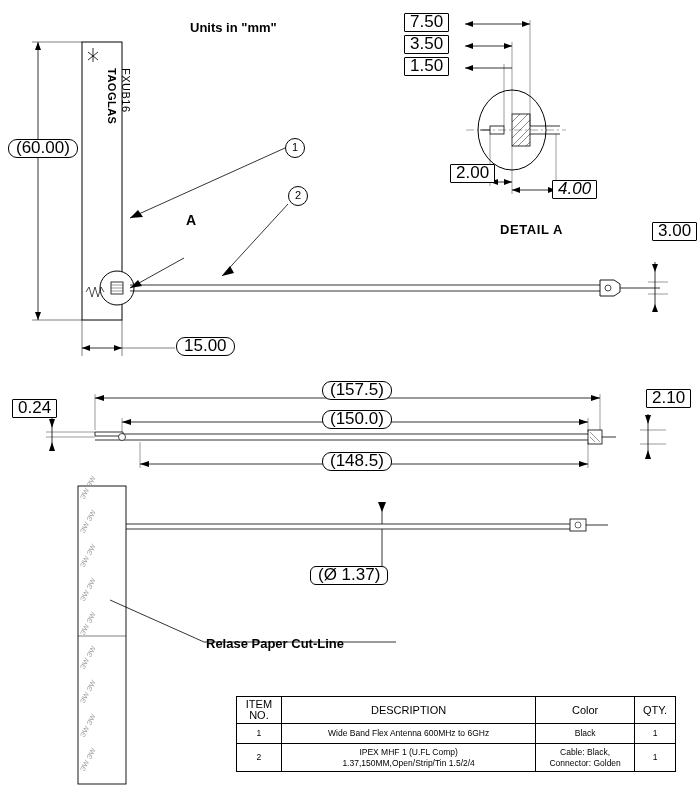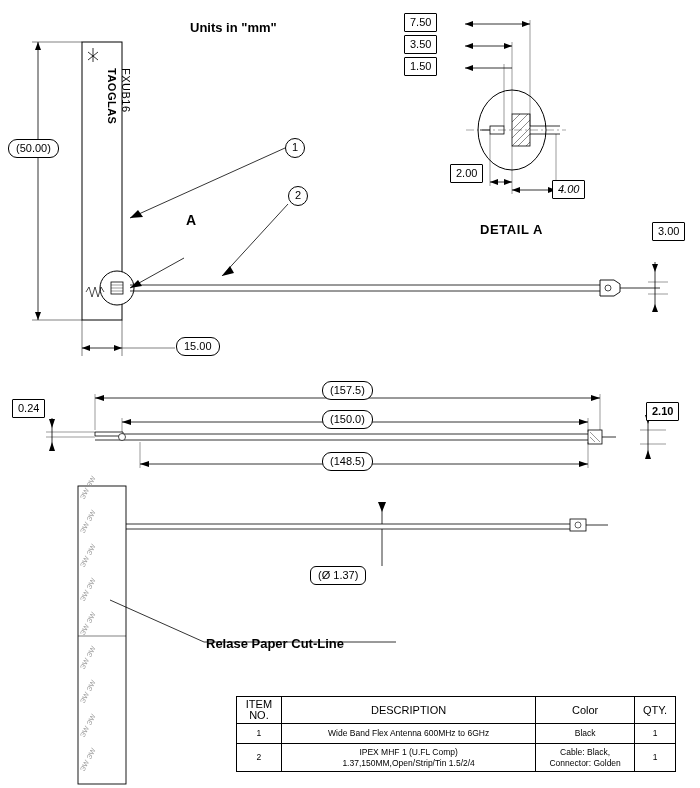--- a/index.html
+++ b/index.html
@@ -19,21 +19,21 @@
     position: absolute;
     left: 0;
     top: 0;
     width: 700px;
     height: 788px;
   }
   .dimbox {
     position: absolute;
     border: 1px solid #000;
     background: #fff;
-    font-size: 11px;
+    font-size: 17px;
     font-family: "Liberation Sans", sans-serif;
     padding: 1px 5px 2px 5px;
     white-space: nowrap;
     line-height: 14px;
     border-radius: 1px;
   }
   .dimround {
     border-radius: 9px;
     padding: 1px 7px 2px 7px;
   }
@@ -83,21 +83,21 @@
   }
   .units-lbl {
     position: absolute;
     left: 190px;
     top: 20px;
     font-size: 13px;
     font-weight: bold;
   }
   .detail-lbl {
     position: absolute;
-    left: 480px;
+    left: 500px;
     top: 222px;
     font-size: 13px;
     font-weight: bold;
     letter-spacing: 0.6px;
   }
   .relase-lbl {
     position: absolute;
     left: 206px;
     top: 636px;
     font-size: 13px;
@@ -310,35 +310,35 @@
     <text x="84" y="738" transform="rotate(-62 84 738)">ЭW ЭW</text>
     <text x="84" y="772" transform="rotate(-62 84 772)">ЭW ЭW</text>
   </g>
 </svg>
 
 <div class="units-lbl">Units in "mm"</div>
 
 <div class="vert-text" style="left:118px; top:68px; transform: rotate(90deg); font-weight:bold;">TAOGLAS</div>
 <div class="vert-text" style="left:132px; top:68px; transform: rotate(90deg);">FXUB16</div>
 
-<div class="dimbox dimround" style="left:8px; top:139px;">(50.00)</div>
+<div class="dimbox dimround" style="left:8px; top:139px;">(60.00)</div>
 <div class="dimbox dimround" style="left:176px; top:337px;">15.00</div>
 
 <div class="dimbox" style="left:404px; top:13px;">7.50</div>
 <div class="dimbox" style="left:404px; top:35px;">3.50</div>
 <div class="dimbox" style="left:404px; top:57px;">1.50</div>
 <div class="dimbox" style="left:450px; top:164px;">2.00</div>
 <div class="dimbox" style="left:552px; top:180px;font-style:italic;">4.00</div>
 <div class="dimbox" style="left:652px; top:222px;">3.00</div>
 
 <div class="dimbox dimround" style="left:322px; top:381px;">(157.5)</div>
 <div class="dimbox dimround" style="left:322px; top:410px;">(150.0)</div>
 <div class="dimbox dimround" style="left:322px; top:452px;">(148.5)</div>
 <div class="dimbox" style="left:12px; top:399px;text-align:center;">0.24</div>
-<div class="dimbox" style="left:646px; top:402px;font-weight:bold;">2.10</div>
+<div class="dimbox" style="left:646px; top:389px;">2.10</div>
 <div class="dimbox dimround" style="left:310px; top:566px;border-radius:6px;">(Ø 1.37)</div>
 
 <div class="balloon" style="left:285px; top:138px;">1</div>
 <div class="balloon" style="left:288px; top:186px;">2</div>
 
 <div class="a-lbl">A</div>
 <div class="detail-lbl">DETAIL A</div>
 <div class="relase-lbl">Relase Paper Cut-Line</div>
 
 <table class="bom">

